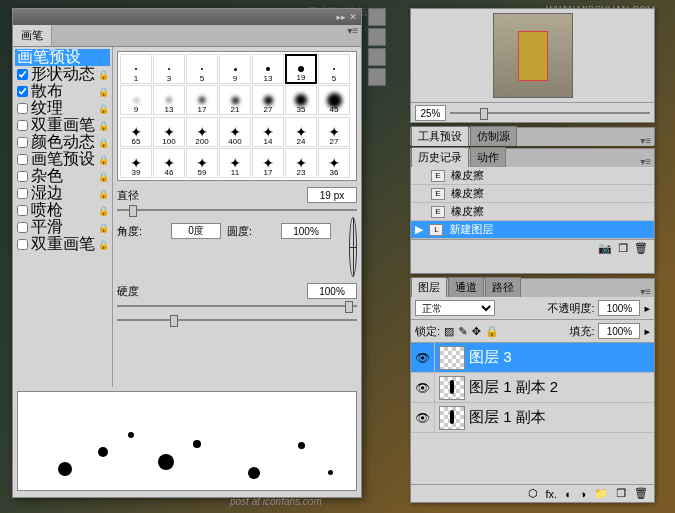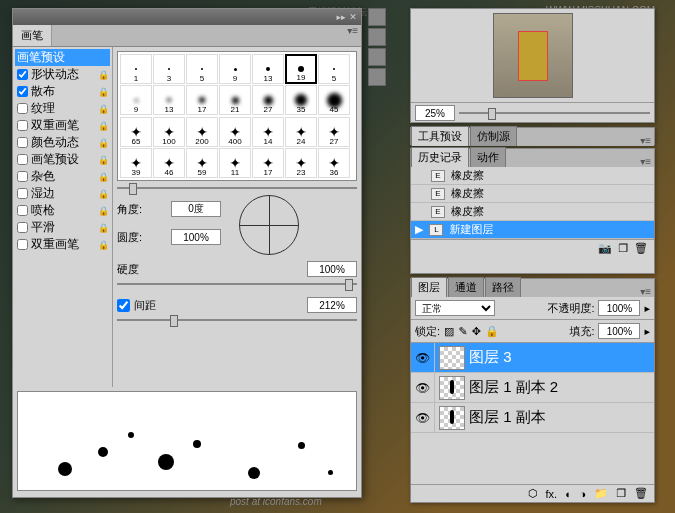--- a/index.html
+++ b/index.html
@@ -10,39 +10,39 @@
 .brush-panel{position:absolute;left:12px;top:8px;width:350px;height:490px;background:#d4d4d4;border:1px solid #888;box-shadow:2px 2px 8px rgba(0,0,0,.5)}
 .panel-hdr{height:16px;background:linear-gradient(#7a7a7a,#5a5a5a);display:flex;justify-content:flex-end;align-items:center;padding:0 2px}
 .hdr-btn{width:12px;height:12px;color:#ccc;font-size:9px;display:flex;align-items:center;justify-content:center;cursor:pointer}
 .tab-row{display:flex;background:#b8b8b8;border-bottom:1px solid #888}
 .tab{padding:3px 8px;background:#d4d4d4;border-right:1px solid #999;font-size:11px}
 .brush-body{display:flex;height:340px}
 .brush-left{width:100px;background:#d4d4d4;border-right:1px solid #999;padding:2px}
 .opt-row{display:flex;align-items:center;padding:1px 2px;gap:3px;height:17px}
 .opt-row.sel{background:#3399ff;color:#fff}
 .opt-row input[type=checkbox]{width:11px;height:11px}
-.opt-row .lbl{flex:1;font-size:12px}
+.opt-row .lbl{flex:1;font-size:16px}
 .opt-row.sel .lbl{color:#fff}
 .lock-icon{width:10px;height:10px;font-size:9px;color:#666}
 .brush-right{flex:1;padding:4px;background:#d4d4d4;overflow:hidden}
 .brush-grid{display:grid;grid-template-columns:repeat(7,32px);gap:1px;background:#fff;border:1px solid #888;padding:2px;height:130px;overflow:hidden}
 .bcell{width:32px;height:30px;border:1px solid #ddd;display:flex;flex-direction:column;align-items:center;justify-content:center;background:#fff;position:relative}
 .bcell.sel{border:2px solid #000}
 .bdot{background:#000;border-radius:50%}
 .bnum{font-size:8px;position:absolute;bottom:0}
 .bscat{font-size:14px;line-height:8px}
 .ctrl-row{display:flex;align-items:center;margin-top:6px;gap:4px}
 .ctrl-lbl{width:50px;font-size:11px}
 .ctrl-val{width:50px;height:16px;border:1px solid #888;background:#fff;text-align:center;font-size:10px;padding:1px}
 .slider{flex:1;height:14px;position:relative}
 .slider-track{position:absolute;top:6px;left:0;right:0;height:2px;background:#888}
 .slider-thumb{position:absolute;top:2px;width:8px;height:12px;background:#ccc;border:1px solid #666}
 .flip-row{display:flex;gap:8px;margin:6px 0;align-items:center}
 .angle-area{display:flex;gap:8px;align-items:flex-start}
-.angle-ctrls{display:flex;flex-direction:column;gap:6px}
+.angle-ctrls{display:flex;gap:6px}
 .angle-circle{width:60px;height:60px;border:1px solid #333;border-radius:50%;position:relative;margin-left:10px}
 .angle-circle::before{content:"";position:absolute;top:50%;left:0;right:0;height:1px;background:#333}
 .angle-circle::after{content:"";position:absolute;left:50%;top:0;bottom:0;width:1px;background:#333}
 .preview{margin:4px;height:100px;background:#fff;border:1px solid #888;position:relative;overflow:hidden}
 .pdot{position:absolute;background:#000;border-radius:50%}
 .rpanel{position:absolute;background:#d4d4d4;border:1px solid #888;box-shadow:1px 1px 4px rgba(0,0,0,.4)}
 .nav-panel{right:20px;top:8px;width:245px;height:115px}
 .nav-img{margin:4px auto;width:80px;height:85px;background:linear-gradient(#b0a890,#8a8270);border:1px solid #666;display:flex;align-items:center;justify-content:center;position:relative}
 .nav-fig{width:30px;height:50px;background:#c0a030;border:1px solid #e04040}
 .nav-bot{display:flex;align-items:center;padding:2px 4px;gap:4px;border-top:1px solid #999}
@@ -258,20 +258,25 @@
           </div>
           <div class="bcell">
             <div class="bscat">✦</div>
             <div class="bnum">23</div>
           </div>
           <div class="bcell">
             <div class="bscat">✦</div>
             <div class="bnum">36</div>
           </div>
         </div>
+      <div class="ctrl-row">
+        <div class="ctrl-lbl">直径</div>
+        <div style="flex:1"></div>
+        <input class="ctrl-val" value="19 px" style="">
+      </div>
       <div class="slider">
           <div class="slider-track"></div>
           <div class="slider-thumb" style="left:5%"></div>
         </div>
       <div class="angle-area">
         <div class="angle-ctrls">
           <div class="ctrl-row">
               <div class="ctrl-lbl">角度:</div>
               <input class="ctrl-val" value="0度" style="">
             </div>
@@ -284,26 +289,20 @@
       </div>
       <div class="ctrl-row" style="">
         <div class="ctrl-lbl">硬度</div>
         <div style="flex:1"></div>
         <input class="ctrl-val" value="100%" style="">
       </div>
       <div class="slider">
           <div class="slider-track"></div>
           <div class="slider-thumb" style="left:95%"></div>
         </div>
-      <div class="ctrl-row">
-        <input type="checkbox" checked="" style="">
-        <div class="ctrl-lbl" style="width:40px">间距</div>
-        <div style="flex:1"></div>
-        <input class="ctrl-val" value="212%" style="">
-      </div>
       <div class="slider">
           <div class="slider-track"></div>
           <div class="slider-thumb" style="left:22%"></div>
         </div>
     </div>
   </div>
   <div class="preview">
     <div class="pdot" style="width:14px;height:14px;left:40px;top:70px"></div>
     <div class="pdot" style="width:10px;height:10px;left:80px;top:55px"></div>
     <div class="pdot" style="width:6px;height:6px;left:110px;top:40px"></div>
@@ -320,21 +319,21 @@
   <div class="ibtn"></div>
   <div class="ibtn"></div>
   <div class="ibtn"></div>
 </div>
 
 <div class="rpanel nav-panel">
   <div class="nav-img">
       <div class="nav-fig"></div>
     </div>
   <div class="nav-bot">
-    <input class="ctrl-val" style="width: 40px;" value="25%">
+    <input class="ctrl-val" style="width: 31px;" value="25%">
     <div class="slider" style="flex:1">
         <div class="slider-track"></div>
         <div class="slider-thumb" style="left:15%"></div>
       </div>
   </div>
 </div>
 
 <div class="rpanel tools-panel">
   <div class="mini-tabs">
     <div class="mini-tab act">工具预设</div>

